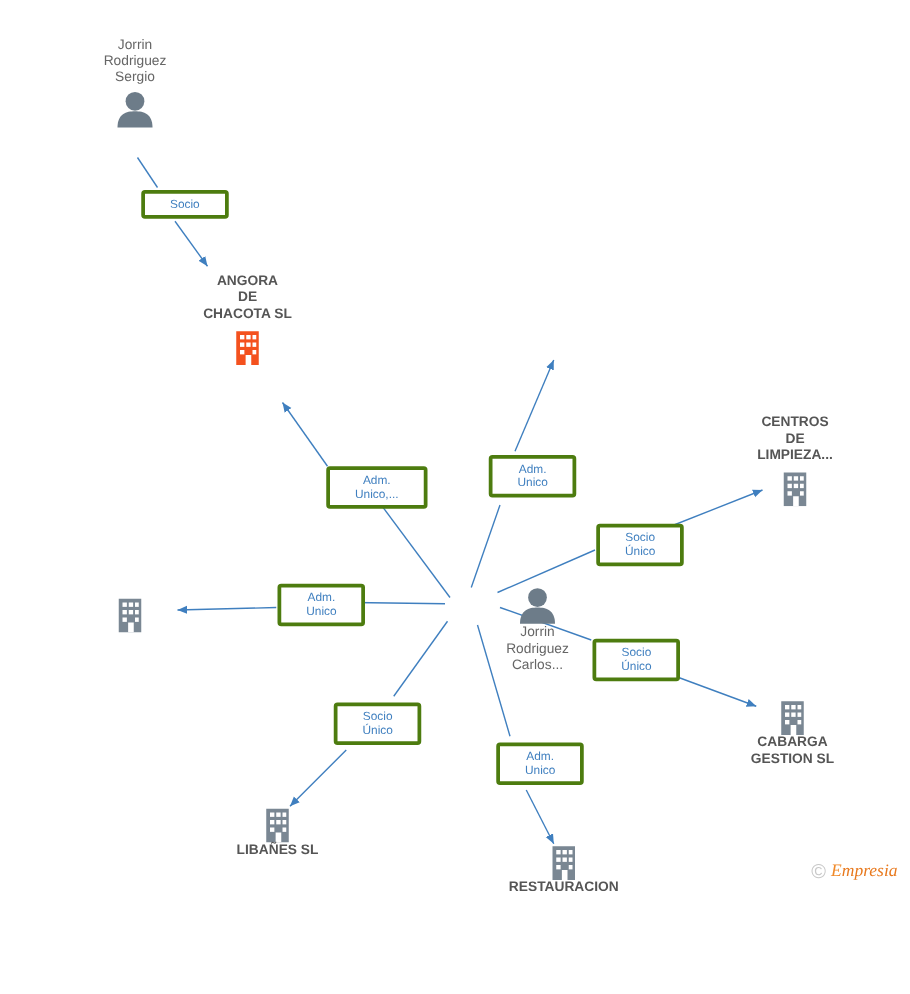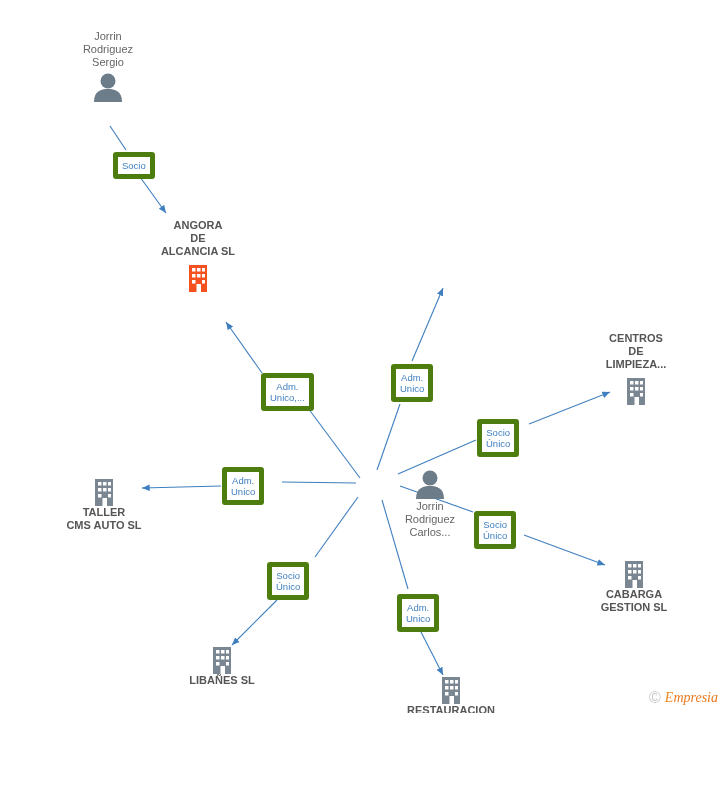--- a/index.html
+++ b/index.html
@@ -43,27 +43,27 @@
     color: #666666;
   }
   .node .glyph {
     height: 34px;
     display: flex;
     align-items: flex-end;
     justify-content: center;
   }
   .edge-label {
     position: absolute;
-    border: 5px solid #4d7c0f;
+    border: 3px solid #4d7c0f;
     background: #ffffff;
     color: #3f7fbf;
     font-size: 9.5px;
     line-height: 11px;
     border-radius: 3px;
-    padding: 3px 4px;
+    padding: 3px 20px;
     text-align: center;
     white-space: pre-line;
     box-sizing: border-box;
   }
   .watermark {
     position: absolute;
     right: 10px;
     bottom: 6px;
     display: flex;
     align-items: center;
@@ -126,21 +126,21 @@
       <svg width="34" height="32" viewBox="0 0 34 32">
         <circle cx="17" cy="10" r="7.5" fill="#6d7c89"></circle>
         <path d="M3 31 C3 20 10 18 17 18 C24 18 31 20 31 31 Z" fill="#6d7c89"></path>
       </svg>
     </div>
   </div>
 
   <div class="node" style="left:128px; top:219px;">
     <div class="label">ANGORA
 DE
-ALCANCIA  SL</div>
+CHACOTA  SL</div>
     <div class="glyph">
       <svg width="24" height="30" viewBox="0 0 24 30">
         <rect x="3" y="3" width="18" height="27" fill="#f4511e"></rect>
         <g fill="#ffffff">
           <rect x="6" y="6" width="3.5" height="3.5"></rect>
             <rect x="11" y="6" width="3.5" height="3.5"></rect>
             <rect x="16" y="6" width="3" height="3.5"></rect>
           <rect x="6" y="12" width="3.5" height="3.5"></rect>
             <rect x="11" y="12" width="3.5" height="3.5"></rect>
             <rect x="16" y="12" width="3" height="3.5"></rect>
@@ -260,22 +260,20 @@
             <rect x="16" y="6" width="3" height="3.5"></rect>
           <rect x="6" y="12" width="3.5" height="3.5"></rect>
             <rect x="11" y="12" width="3.5" height="3.5"></rect>
             <rect x="16" y="12" width="3" height="3.5"></rect>
           <rect x="6" y="18" width="3.5" height="3.5"></rect>
             <rect x="16" y="18" width="3" height="3.5"></rect>
           <rect x="10.5" y="22" width="4.5" height="8"></rect>
         </g>
       </svg>
     </div>
-    <div class="label">TALLER
-CMS AUTO  SL</div>
   </div>
 
   <div class="edge-label" style="left:113px; top:152px;">Socio</div>
   <div class="edge-label" style="left:261px; top:373px;">Adm.
 Unico,...</div>
   <div class="edge-label" style="left:391px; top:364px;">Adm.
 Unico</div>
   <div class="edge-label" style="left:477px; top:419px;">Socio
 Único</div>
   <div class="edge-label" style="left:474px; top:511px;">Socio

